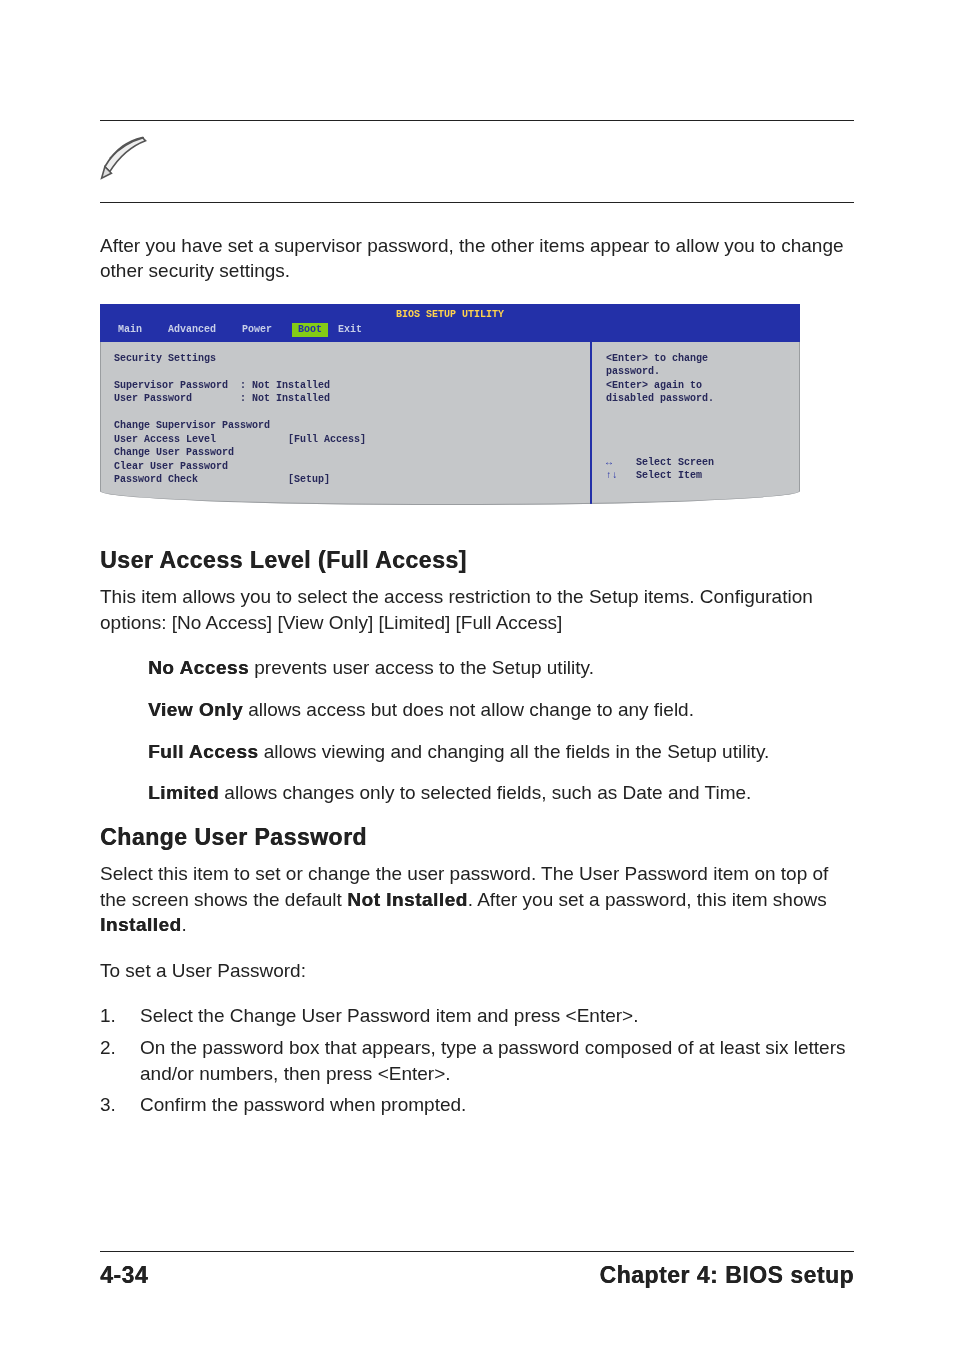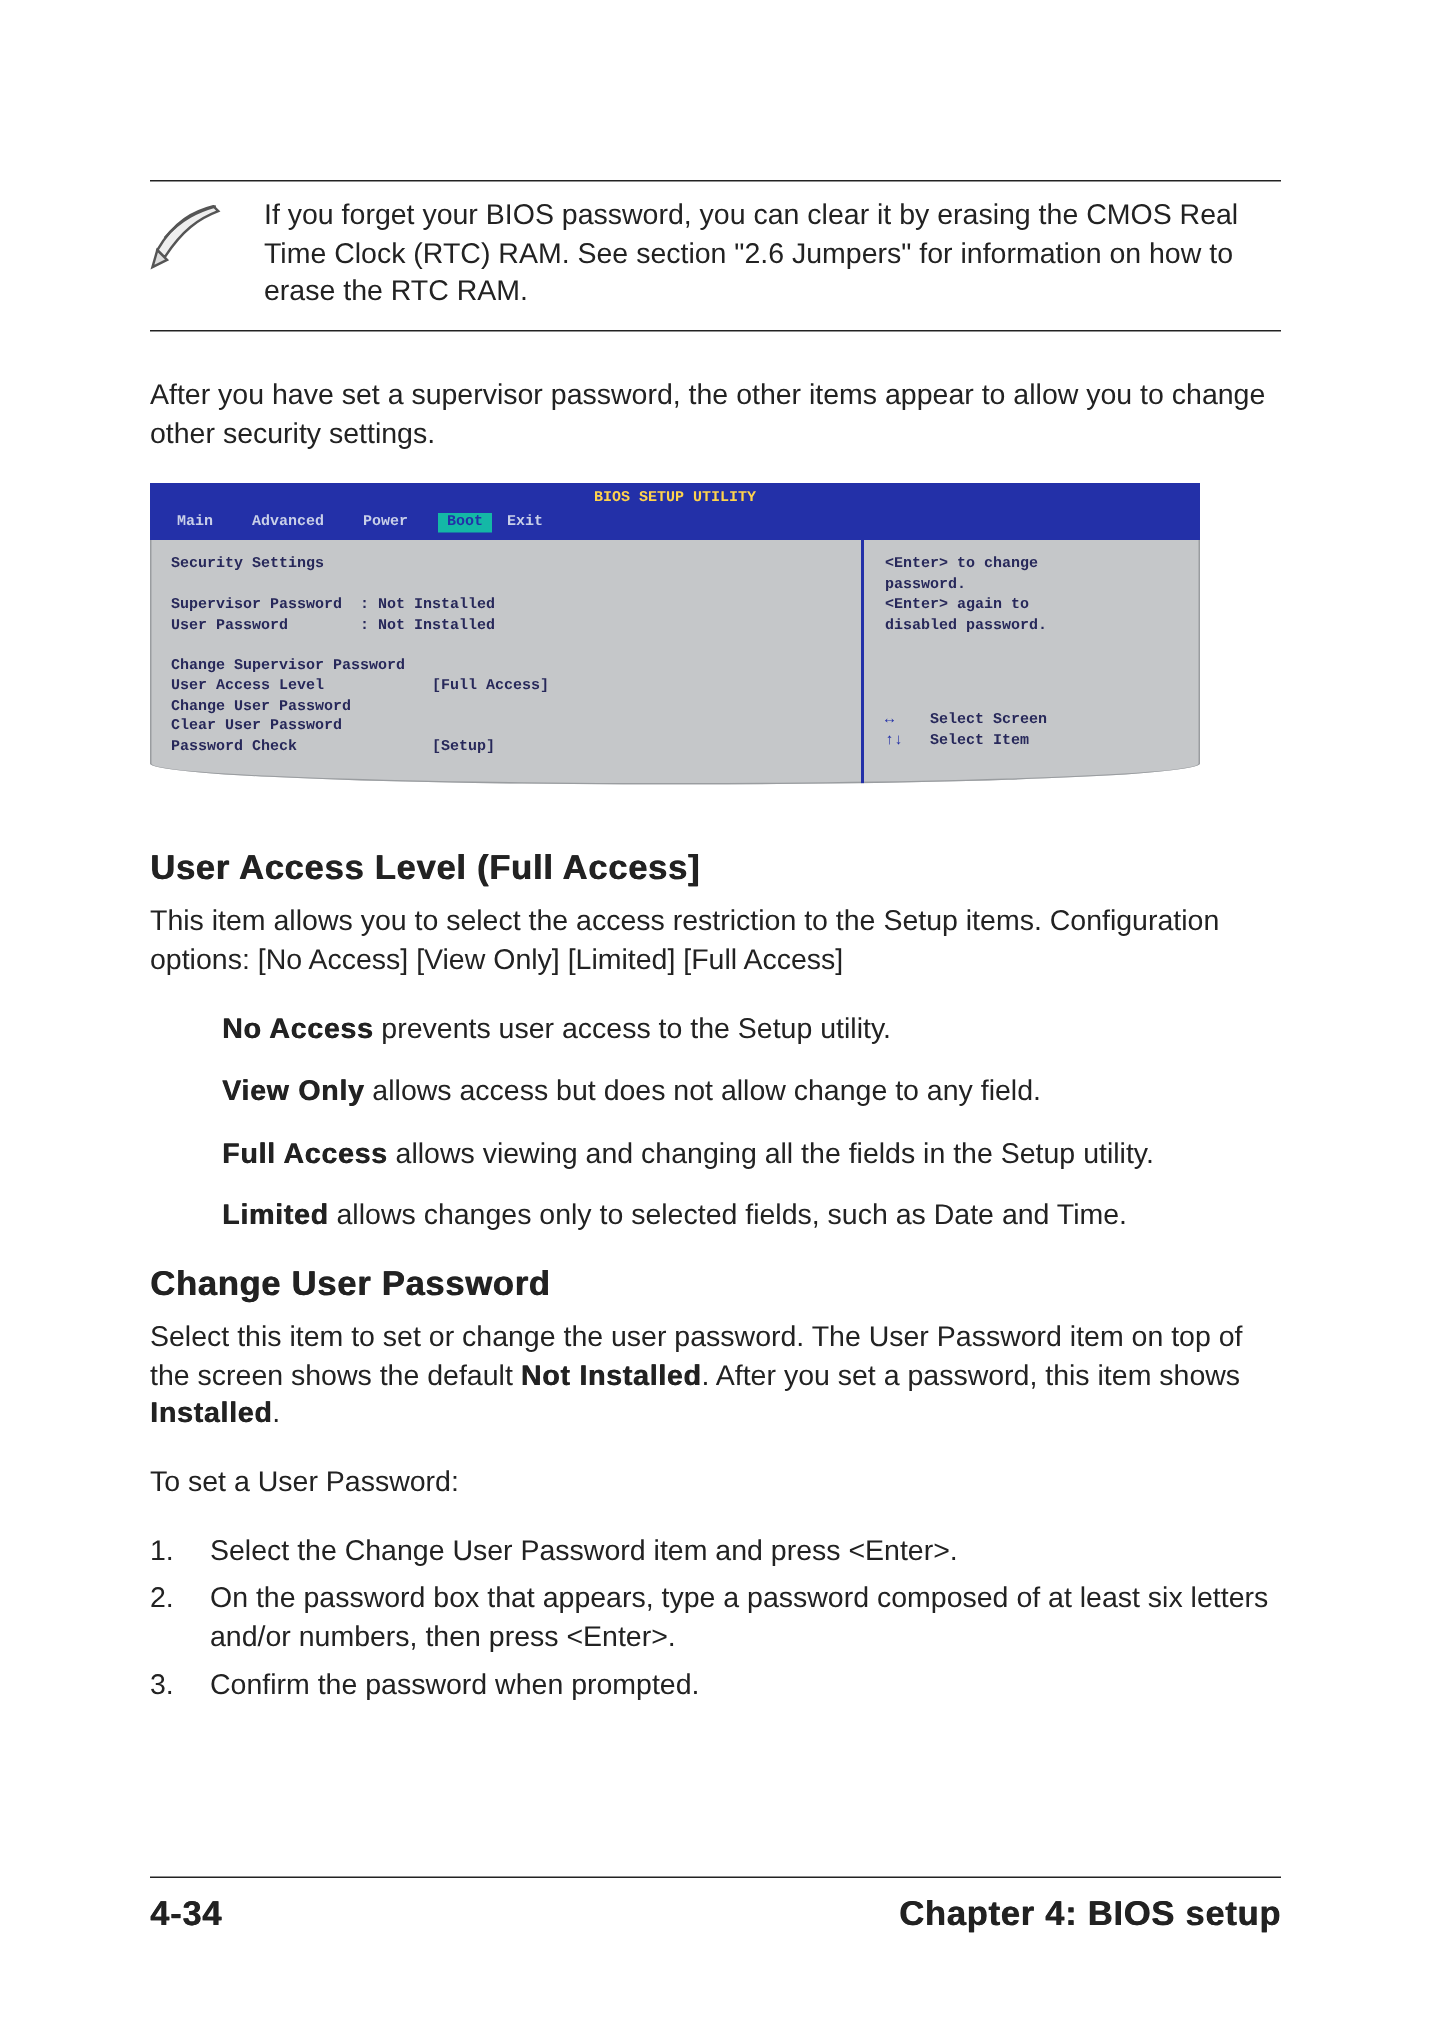--- a/index.html
+++ b/index.html
@@ -39,35 +39,35 @@
   }
   .bios-header {
     background: #2330a8;
     color: #fff;
     padding: 2px 0 0 0;
   }
   .bios-title { text-align: center; color: #ffd34d; padding: 2px 0; }
   .bios-tabs { display: flex; gap: 0; padding: 0 18px 3px 18px; color: #c8cfe8; }
   .bios-tab { padding: 0 16px 0 0; margin-right: 10px; }
   .bios-tab.selected {
-    background: #14b8a6;
+    background: #84cc16;
     color: #2330a8;
     padding: 0 6px;
     margin-left: -6px;
   }
   .bios-body { display: flex; border-top: 2px solid #2330a8; }
   .bios-left {
     flex: 1;
     padding: 10px 14px 18px 14px;
     border-right: 2px solid #2330a8;
     color: #27285a;
     white-space: pre;
   }
   .bios-right {
-    width: 224px;
+    width: 208px;
     padding: 10px 14px 10px 14px;
     color: #27285a;
     position: relative;
   }
   .bios-right .k { display: block; }
   .bios-nav {
     color: #e0e3f0;
     background: transparent;
     margin-top: 50px;
     display: flex;
@@ -108,21 +108,20 @@
 <body>
 
 <div class="note-box">
   <div class="note-icon">
     <svg viewBox="0 0 64 64" fill="none" stroke="#555" stroke-width="2">
       <path d="M6 44 C 20 20, 36 12, 52 8 L56 12 C 40 18, 26 28, 12 50 Z" fill="#eee"></path>
       <path d="M6 44 L2 58 L14 52 Z" fill="#ddd"></path>
       <path d="M12 34 C 26 18, 40 12, 54 8"></path>
     </svg>
   </div>
-  <div class="note-text">If you forget your BIOS password, you can clear it by erasing the CMOS Real Time Clock (RTC) RAM. See section "2.6  Jumpers" for information on how to erase the RTC RAM.</div>
 </div>
 
 <p class="para">After you have set a supervisor password, the other items appear to allow you to change other security settings.</p>
 
 <div class="bios">
   <div class="bios-header">
     <div class="bios-title">BIOS SETUP UTILITY</div>
     <div class="bios-tabs">
       <span class="bios-tab">Main</span>
       <span class="bios-tab">Advanced</span>

